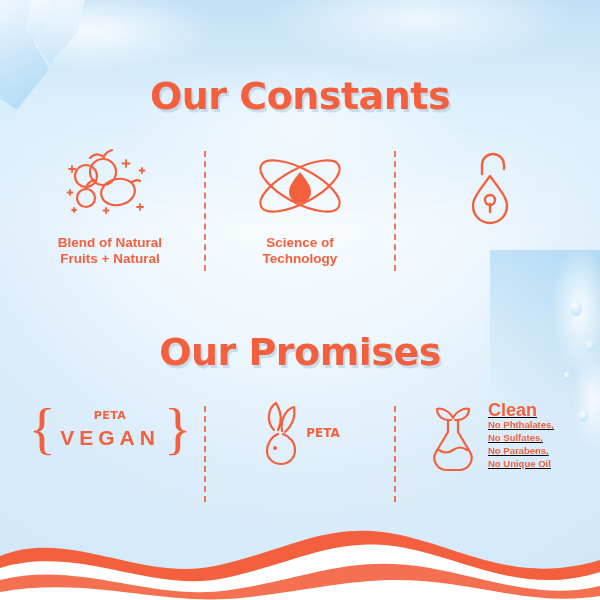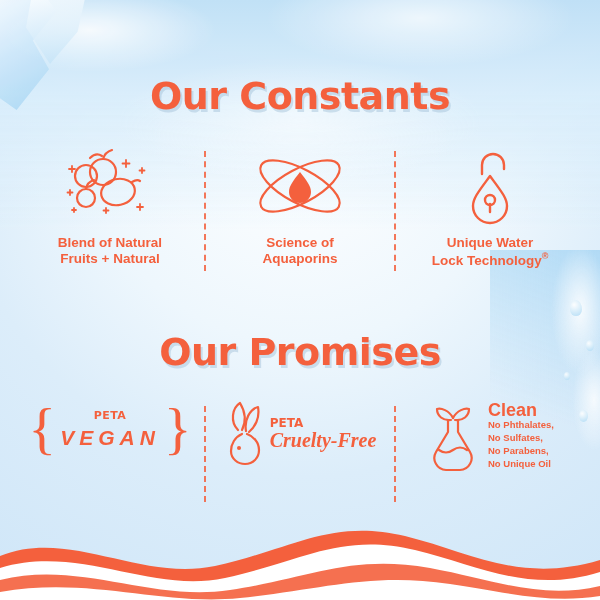--- a/index.html
+++ b/index.html
@@ -91,26 +91,26 @@
 
   
   .vegan-box{display:flex;align-items:center;justify-content:center;gap:4px;}
   .brace{color:#f4603d;font-size:58px;font-weight:300;font-family:"Liberation Serif", serif;line-height:1;}
   .vegan-inner{display:flex;flex-direction:column;align-items:center;}
   .peta-line{display:flex;align-items:center;gap:4px;}
   .peta-logo{
     font-family:"DejaVu Sans", sans-serif;font-weight:700;font-size:11px;color:#f4603d;letter-spacing:.5px;
   }
   .approved{font-size:10.5px;letter-spacing:2.2px;color:#f4603d;font-weight:600;}
-  .vegan-word{font-size:21px;letter-spacing:5px;color:#f4603d;font-weight:700;margin-top:4px;font-style:italic;}
+  .vegan-word{font-size:21px;letter-spacing:5px;color:#f4603d;font-weight:700;margin-top:4px;}
   .cf-wrap{display:flex;align-items:center;gap:6px;}
   .cf-text{display:flex;flex-direction:column;align-items:flex-start;}
   .cf-peta{font-family:"DejaVu Sans", sans-serif;font-weight:700;font-size:12px;color:#f4603d;}
   .cf-main{font-family:"Liberation Serif", serif;font-style:italic;font-size:20px;color:#f4603d;font-weight:700;line-height:1.05;}
-  .clean-wrap{display:flex;align-items:center;gap:8px;}
+  .clean-wrap{display:flex;align-items:center;gap:8px;text-decoration:underline;}
   .clean-text{display:flex;flex-direction:column;align-items:flex-start;}
   .clean-title{font-size:18px;font-weight:800;color:#f4603d;line-height:1;}
   .clean-list{font-size:9.5px;font-weight:700;color:#f4603d;line-height:1.35;}
   .reg{font-size:9px;vertical-align:super;}
 </style>
 </head>
 <body>
 
 <div class="stage">
   <div class="water-top"></div>
@@ -161,38 +161,34 @@
       <div class="cell">
         <div class="ico">
           <svg width="104" height="80" viewBox="0 0 104 80" fill="none" stroke="#f4603d" stroke-width="2.2" stroke-linecap="round" stroke-linejoin="round">
             <ellipse cx="52" cy="40" rx="44" ry="17" transform="rotate(28 52 40)"></ellipse>
             <ellipse cx="52" cy="40" rx="44" ry="17" transform="rotate(-28 52 40)"></ellipse>
             <path d="M52 26 c7 9 11 14 11 20 a11 11 0 0 1 -22 0 c0 -6 4 -11 11 -20 z" fill="#f4603d" stroke="none"></path>
           </svg>
         </div>
         <div class="cap">
           <span>Science of</span><br>
-          <span>Aquaporins</span>
+          <span>Technology</span>
         </div>
       </div>
 
       <div class="divider"></div>
 
       <div class="cell">
         <div class="ico">
           <svg width="78" height="84" viewBox="0 0 78 84" fill="none" stroke="#f4603d" stroke-width="2.4" stroke-linecap="round" stroke-linejoin="round">
             <path d="M31 30 V21 a11 11 0 0 1 22 0 v4"></path>
             <path d="M39 32 c11 15 17 22 17 30 a17 17 0 0 1 -34 0 c0 -8 6 -15 17 -30 z"></path>
             <circle cx="39" cy="56" r="5"></circle>
             <path d="M39 60 v8"></path>
           </svg>
-        </div>
-        <div class="cap">
-          <span>Unique Water</span><br>
-          <span>Lock Technology</span><span class="reg">®</span>
         </div>
       </div>
     </div>
 
     <h1 class="title" id="title-promises">Our Promises</h1>
 
     <div class="row" id="row-promises">
 
       <div class="cell">
         <div class="vegan-box">
@@ -212,21 +208,20 @@
       <div class="cell">
         <div class="cf-wrap">
           <svg width="40" height="66" viewBox="0 0 40 66" fill="none" stroke="#f4603d" stroke-width="2.2" stroke-linecap="round" stroke-linejoin="round">
             <path d="M14 30 C6 22 8 8 16 3 c6 10 6 19 2 27"></path>
             <path d="M22 31 C20 20 26 9 34 7 c2 11 -3 20 -9 25"></path>
             <path d="M18 34 c-7 3 -11 10 -11 17 0 8 7 13 14 13 8 0 14 -6 14 -14 0 -8 -6 -14 -12 -16"></path>
             <circle cx="15" cy="48" r="2" fill="#f4603d" stroke="none"></circle>
           </svg>
           <div class="cf-text">
             <span class="cf-peta">PETA</span>
-            <span class="cf-main">Cruelty-Free</span>
           </div>
         </div>
       </div>
 
       <div class="divider"></div>
 
       <div class="cell">
         <div class="clean-wrap">
           <svg width="54" height="72" viewBox="0 0 54 72" fill="none" stroke="#f4603d" stroke-width="2.2" stroke-linecap="round" stroke-linejoin="round">
             <path d="M27 18 c-4 -8 -12 -10 -16 -9 0 7 6 12 14 11"></path>

